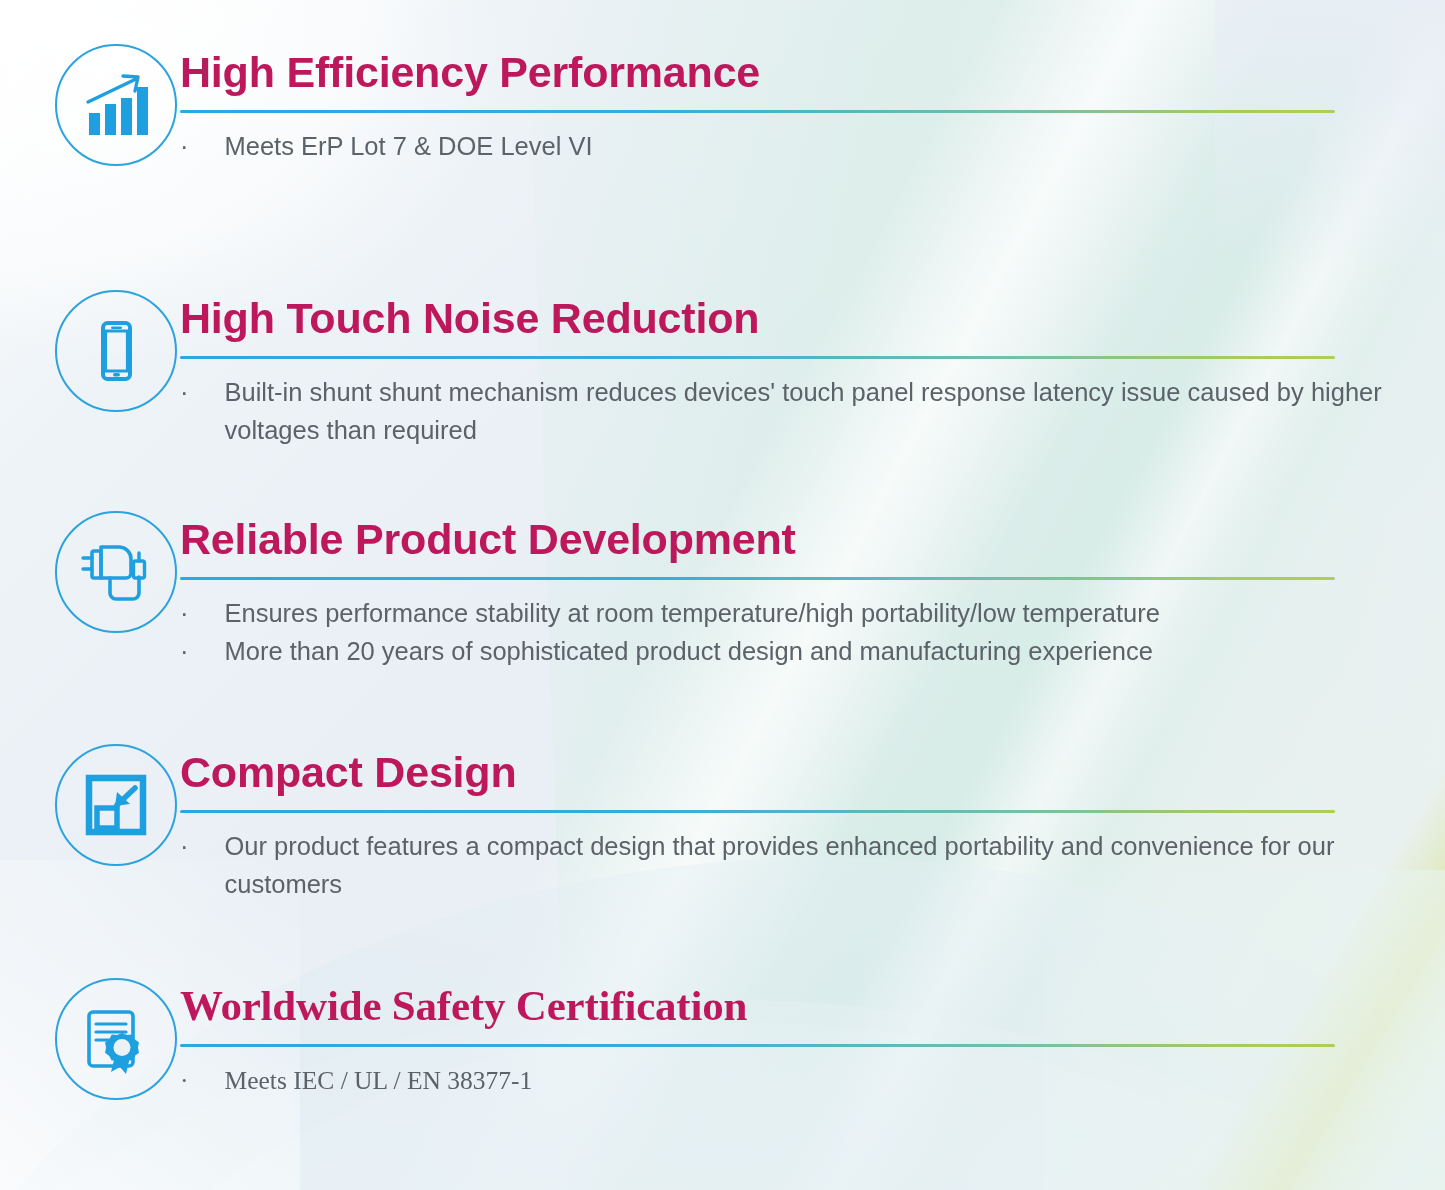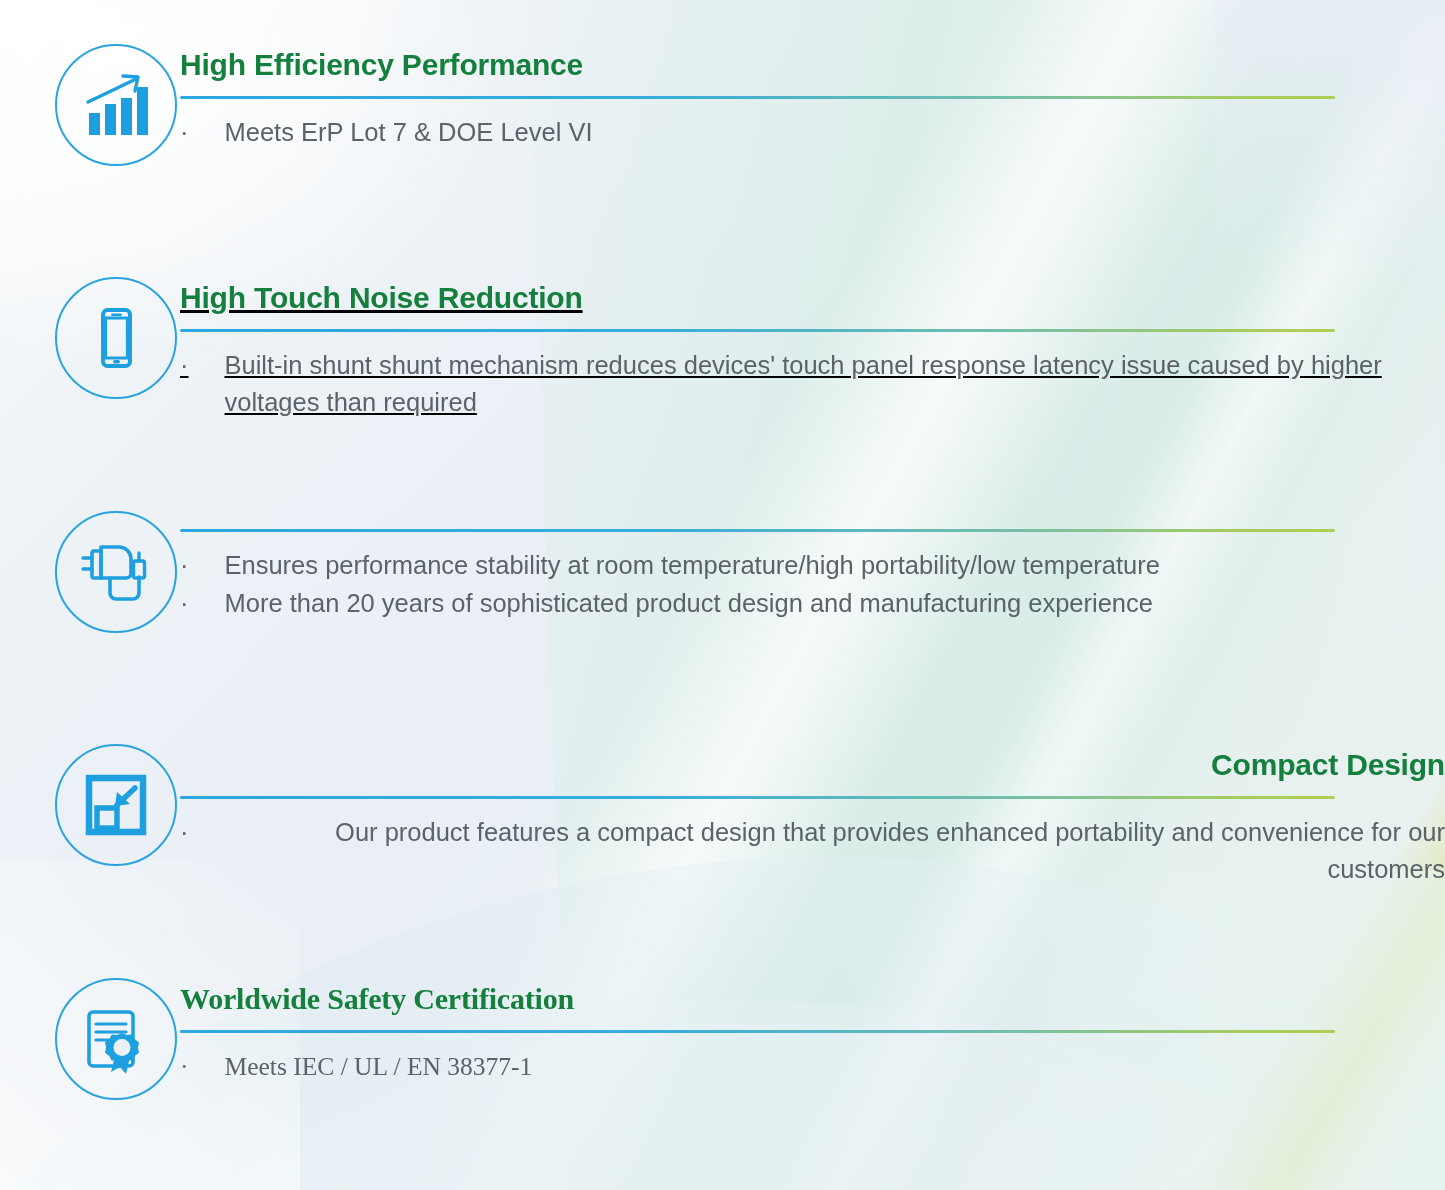--- a/index.html
+++ b/index.html
@@ -188,22 +188,22 @@
     justify-content: center;
     background: transparent;
   }
 
   .feature-body {
     flex: 1;
     padding-top: 6px;
   }
 
   .feature-title {
-    color: #15803d;
-    font-size: 30px;
+    color: #be185d;
+    font-size: 43px;
     font-weight: bold;
     letter-spacing: -0.2px;
     line-height: 1.12;
     white-space: nowrap;
   }
 
   .rule {
     height: 3px;
     width: 1155px;
     margin-top: 14px;
@@ -231,23 +231,23 @@
     margin-right: 8px;
   }
 
   .bullet-text {
     flex: 1;
     margin-left: 28px;
   }
 
   
   .f1 { top: 42px; }
-  .f2 { top: 275px; text-decoration: underline; }
+  .f2 { top: 288px; }
   .f3 { top: 509px; }
-  .f4 { top: 742px; text-align: right; }
+  .f4 { top: 742px; }
   .f5 { top: 976px; font-family: Liberation Serif, serif; }
 
   svg { display: block; }
 </style>
 </head>
 <body>
 
 <div class="bg-root">
   <div class="bg-mint-right"></div>
   <div class="bg-diag-2"></div>
@@ -334,20 +334,21 @@
 
             <path d="M33 45 V60 a6 6 0 0 0 6 6 H56 a6 6 0 0 0 6 -6 V44" fill="none" stroke="#1EA0E0" stroke-width="3.6" stroke-linecap="round"></path>
 
             <rect x="56.5" y="28" width="11" height="17" rx="2" fill="none" stroke="#1EA0E0" stroke-width="3.4"></rect>
             <path d="M62 20 V28" stroke="#1EA0E0" stroke-width="3.4" stroke-linecap="round"></path>
           </svg>
         </span>
       </div>
     </div>
     <div class="feature-body">
+      <h2 class="feature-title">Reliable Product Development</h2>
       <div class="rule"></div>
       <div class="bullets">
         <div class="bullet">
           <span class="bullet-dot">·</span>
           <span class="bullet-text">Ensures performance stability at room temperature/high portability/low temperature</span>
         </div>
         <div class="bullet">
           <span class="bullet-dot">·</span>
           <span class="bullet-text">More than 20 years of sophisticated product  design and manufacturing experience</span>
         </div>

